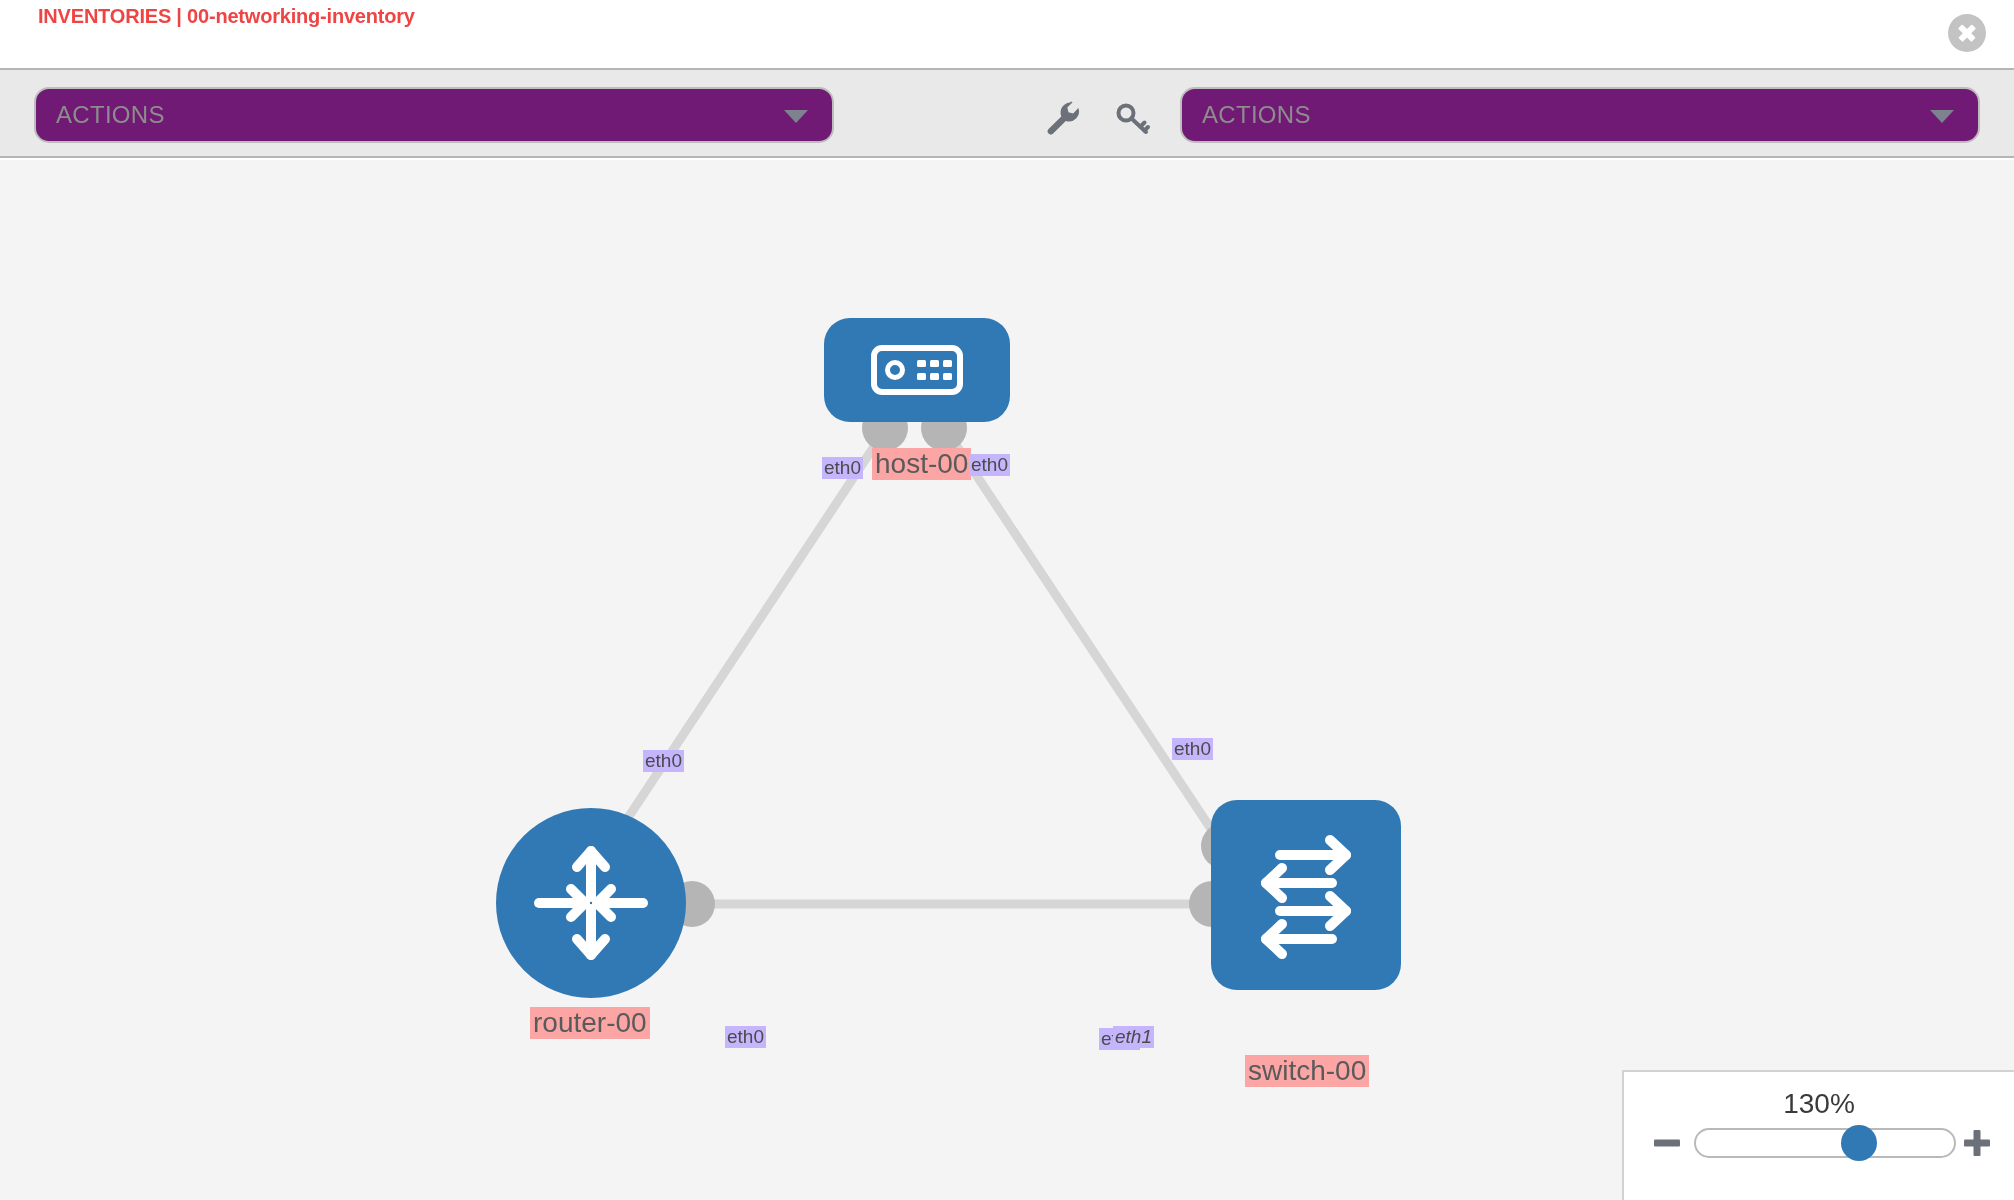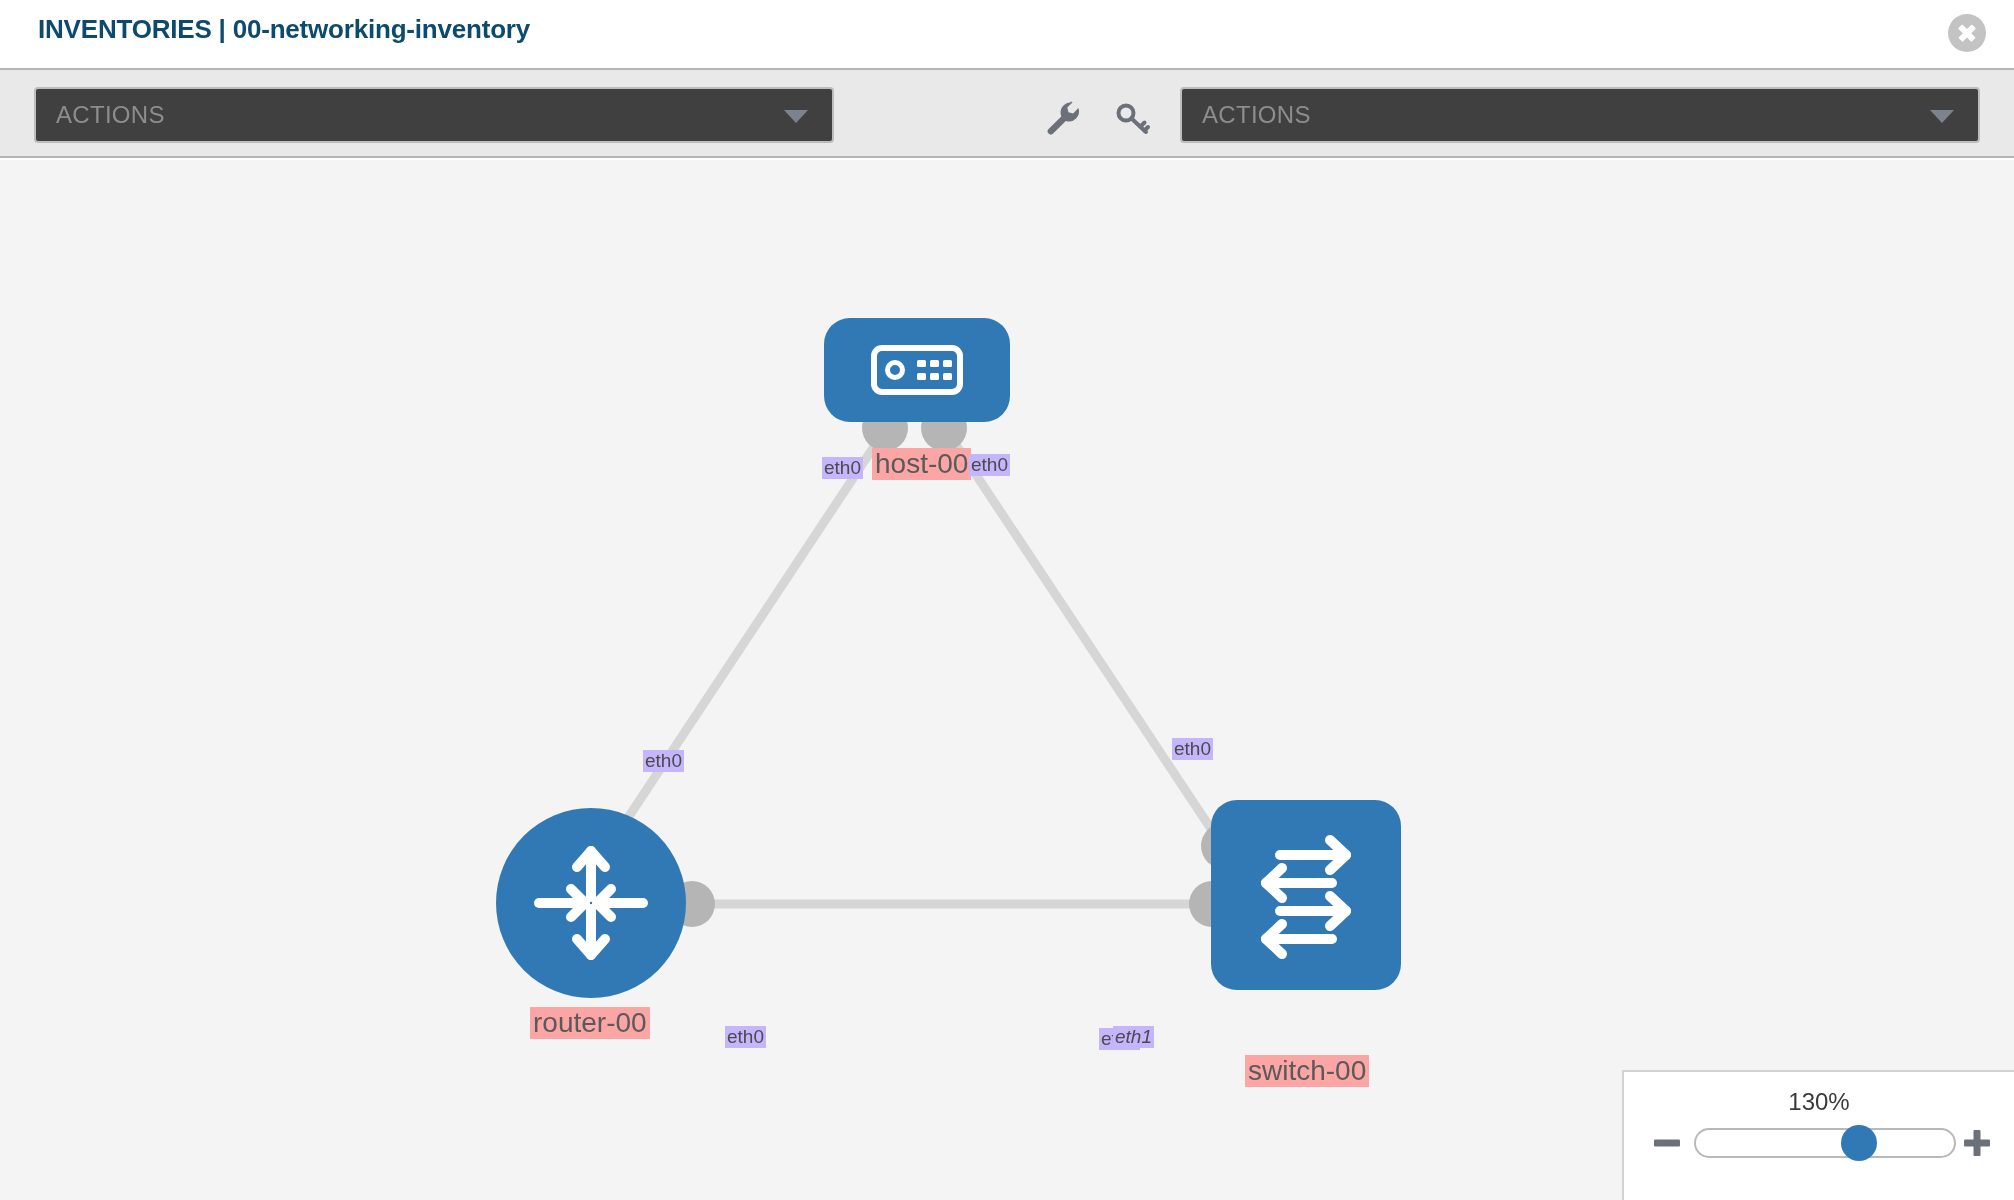--- a/index.html
+++ b/index.html
@@ -10,22 +10,22 @@
     overflow: hidden;
   }
   .app { position: relative; width: 2014px; height: 1200px; background: #ffffff; }
 
   
   .header {
     position: absolute; left: 0; top: 0; width: 2014px; height: 68px;
     background: #ffffff;
   }
   .header-title {
-    position: absolute; left: 38px; top: 14px;
-    font-size: 26px; font-weight: bold; color: #0c4a6e;
+    position: absolute; left: 38px; top: 5px;
+    font-size: 20px; font-weight: bold; color: #ef4444;
     letter-spacing: -0.2px; white-space: nowrap;
   }
   .close-btn {
     position: absolute; right: 28px; top: 14px;
     width: 38px; height: 38px; border-radius: 50%;
     background: #c3c3c3; cursor: pointer;
   }
   .close-btn::before, .close-btn::after {
     content: ""; position: absolute; left: 50%; top: 50%;
     width: 19px; height: 5.5px; background: #ffffff; border-radius: 1px;
@@ -34,22 +34,22 @@
   .close-btn::after  { transform: translate(-50%,-50%) rotate(-45deg); }
 
   
   .toolbar {
     position: absolute; left: 0; top: 68px; width: 2014px; height: 90px;
     background: #e9e9e9;
     border-top: 2px solid #b5b5b5;
     border-bottom: 2px solid #b5b5b5;
   }
   .field {
-    position: absolute; background: #404040;
-    border: 2px solid #bdbdbd; border-radius: 4px;
+    position: absolute; background: #701a75;
+    border: 2px solid #bdbdbd; border-radius: 15px;
     display: flex; align-items: center;
   }
   .actions-select { left: 34px; top: 17px; width: 800px; height: 56px; cursor: pointer; }
   .search-box     { left: 1180px; top: 17px; width: 800px; height: 56px; cursor: text; }
   .field-text {
     font-size: 24px; color: #8d8d8d; padding-left: 20px;
     letter-spacing: 0.3px; white-space: nowrap; user-select: none;
   }
   .caret {
     position: absolute; right: 24px; top: 50%; margin-top: -5px;
@@ -106,21 +106,21 @@
   .if-switch-e0   { left: 1099px; top: 868px; }
   .if-switch-e1   { left: 1113px; top: 866px; font-style: italic; }
 
   
   .zoom-panel {
     position: absolute; right: 0; bottom: 0; width: 392px; height: 130px;
     background: #ffffff; border: 2px solid #d2d2d2; border-right: none; border-bottom: none;
   }
   .zoom-level {
     position: absolute; left: 0; right: 0; top: 16px; text-align: center;
-    font-size: 24px; color: #3a3a3a; user-select: none;
+    font-size: 28px; color: #3a3a3a; user-select: none;
   }
   .zoom-minus, .zoom-plus {
     position: absolute; top: 56px; width: 30px; height: 30px; cursor: pointer;
   }
   .zoom-minus { left: 28px; }
   .zoom-plus  { right: 22px; }
   .zoom-minus::before, .zoom-plus::before, .zoom-plus::after {
     content: ""; position: absolute; left: 50%; top: 50%;
     width: 26px; height: 7px; background: #6b7079; border-radius: 1px;
     transform: translate(-50%,-50%);

